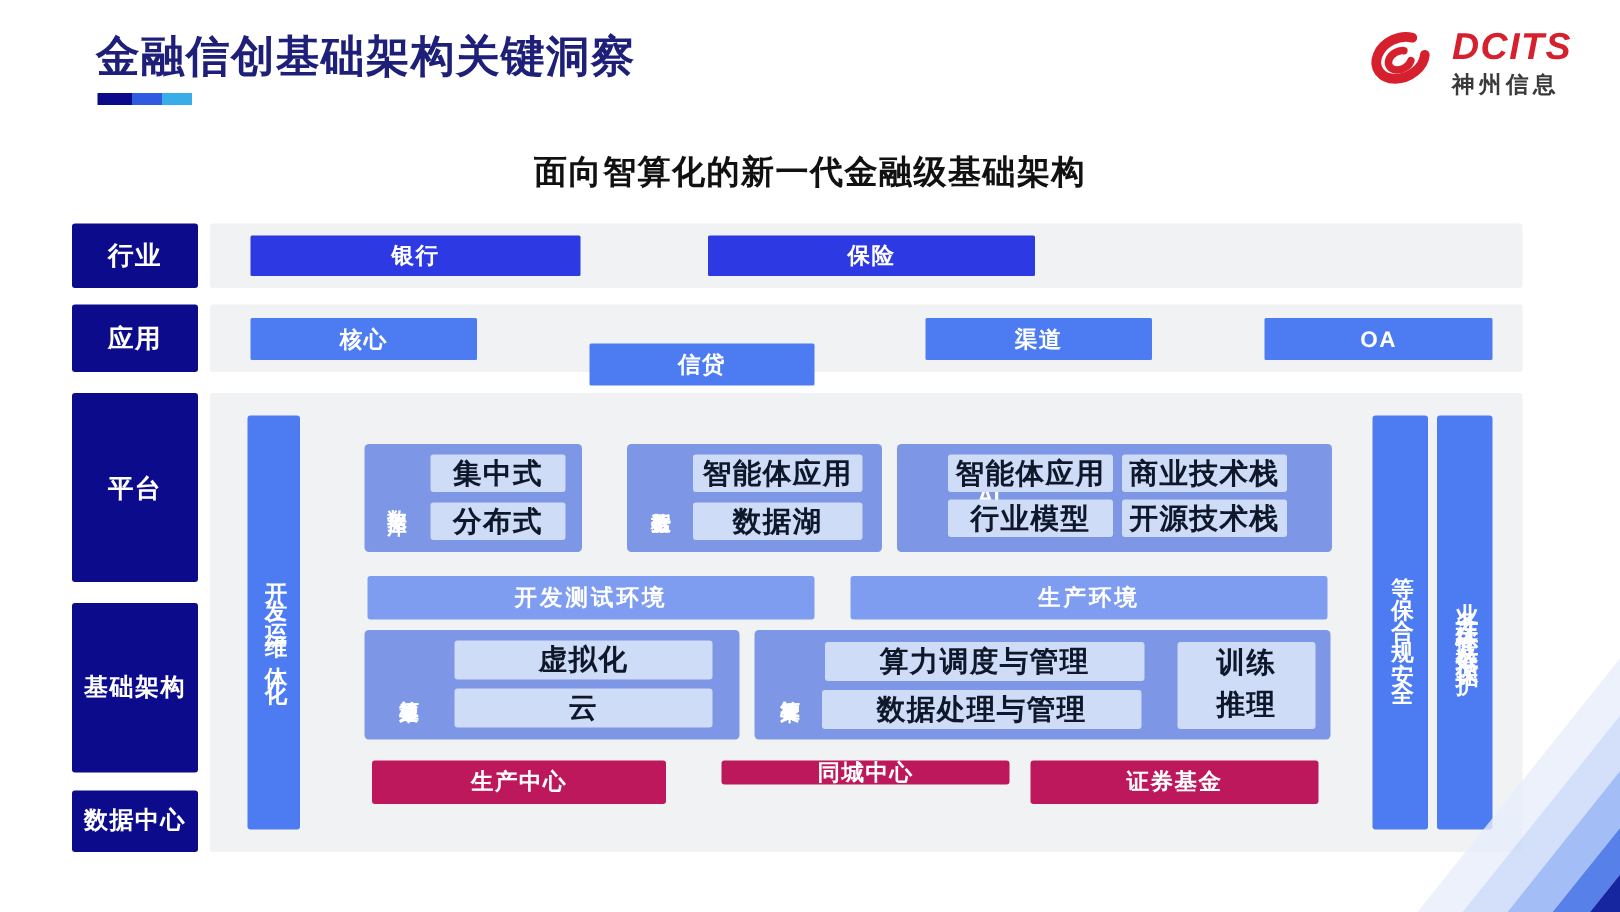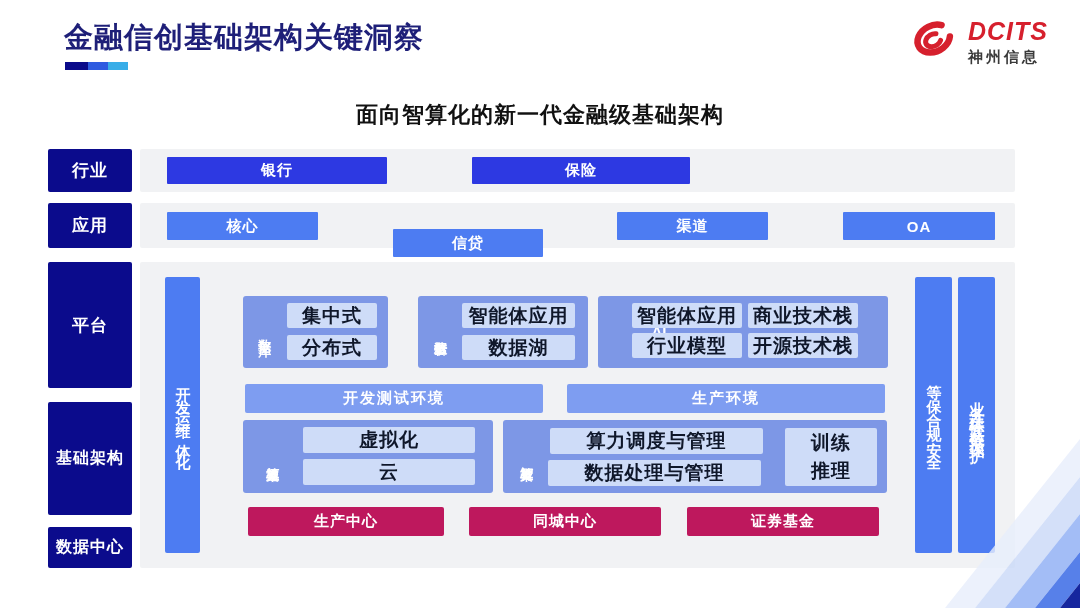--- a/index.html
+++ b/index.html
@@ -134,21 +134,21 @@
 
     <div class="abs grp" style="left:363px;top:158px;width:384px;height:73px;">
       <div class="vlabel vtext" style="left:0;width:46px;">智算框架</div>
       <div class="cell" style="left:47px;top:8px;width:213px;height:26px;">算力调度与管理</div>
       <div class="cell" style="left:45px;top:40px;width:213px;height:26px;">数据处理与管理</div>
       <div class="cell pre" style="left:282px;top:8px;width:92px;height:58px;">训练
 推理</div>
     </div>
 
     <div class="abs center" style="left:108px;top:245px;width:196px;height:29px;">生产中心</div>
-    <div class="abs center" style="left:329px;top:245px;width:192px;height:29px;">同城中心</div>
+    <div class="abs center" style="left:341px;top:245px;width:192px;height:16px;">同城中心</div>
     <div class="abs center" style="left:547px;top:245px;width:192px;height:29px;">证券基金</div>
 
     <div class="abs vbar" style="left:775px;top:15px;width:37px;height:276px;">
       <span class="vtext" style="letter-spacing:14px;">等保合规安全</span>
     </div>
     <div class="abs vbar" style="left:818px;top:15px;width:37px;height:276px;">
       <span class="vtext" style="letter-spacing:5px;">业务连续性及数据保护</span>
     </div>
   </div>
 

